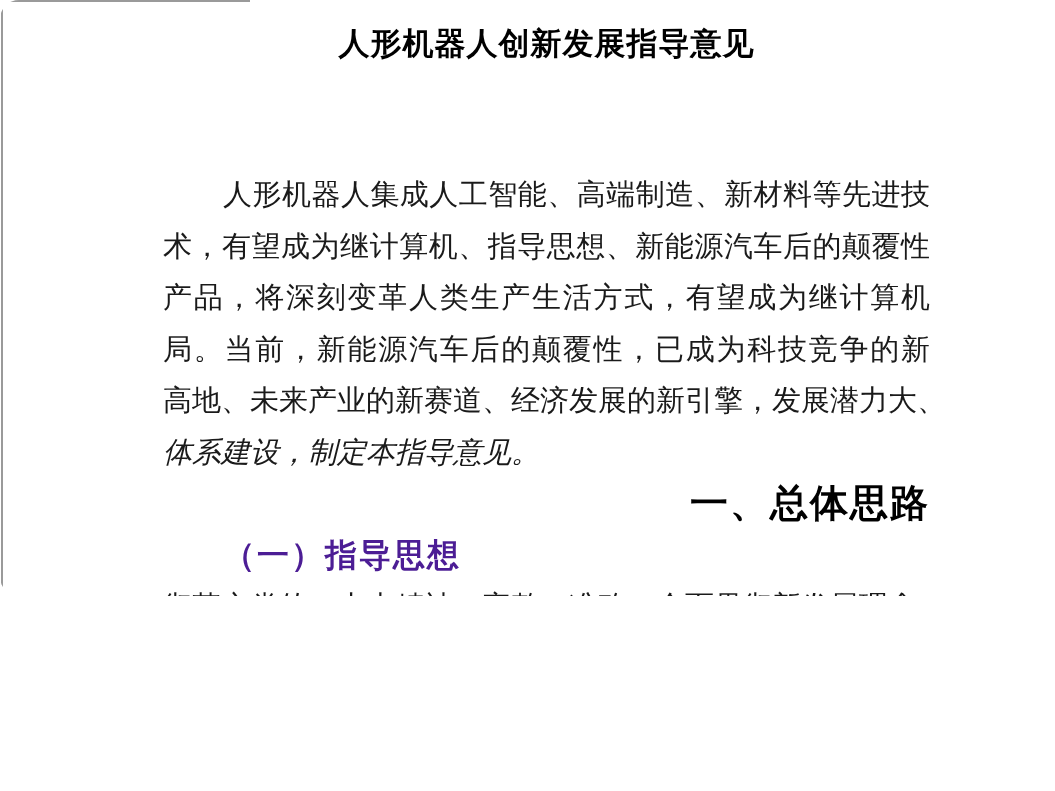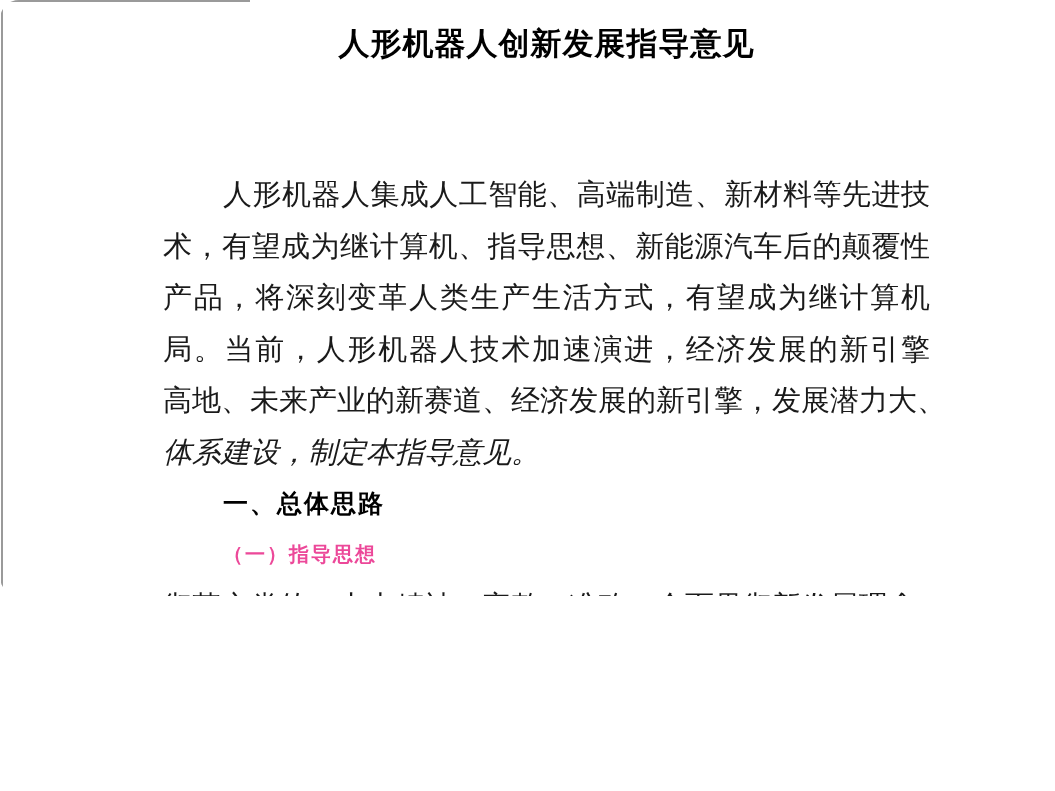--- a/index.html
+++ b/index.html
@@ -67,53 +67,54 @@
     text-align: left;
     text-align-last: left;
     font-style: italic;
     -moz-text-align-last: left;
   }
   .indent2 { padding-left: 60px; }
 
   .heading-l1 {
     font-family: "Liberation Sans", sans-serif;
     font-weight: bold;
-    font-size: 25px;
+    font-size: 38px;
     line-height: 51.5px;
     height: 51.5px;
     color: #000000;
     padding-left: 60px;
     letter-spacing: 2px;
+    text-align: right;
   }
   .heading-l2 {
-    font-family: Liberation Mono, monospace;
+    font-family: Liberation Serif, serif;
     font-weight: bold;
-    font-size: 20px;
+    font-size: 32px;
     line-height: 51.5px;
     height: 51.5px;
-    color: #ec4899;
+    color: #4c1d95;
     padding-left: 60px;
     letter-spacing: 2px;
   }
 </style>
 </head>
 <body>
 
 <div class="page">
   <div class="edge-left"></div>
   <div class="edge-top"></div>
 
   <div class="doc">
     <h1 class="title">人形机器人创新发展指导意见</h1>
 
     <div class="body-block">
       <div class="line indent2">人形机器人集成人工智能、高端制造、新材料等先进技</div>
       <div class="line">术，有望成为继计算机、指导思想、新能源汽车后的颠覆性</div>
       <div class="line">产品，将深刻变革人类生产生活方式，有望成为继计算机</div>
-      <div class="line">局。当前，人形机器人技术加速演进，经济发展的新引擎</div>
+      <div class="line">局。当前，新能源汽车后的颠覆性，已成为科技竞争的新</div>
       <div class="line">高地、未来产业的新赛道、经济发展的新引擎，发展潜力大、</div>
       <div class="line no-stretch">体系建设，制定本指导意见。</div>
 
       <div class="heading-l1">一、总体思路</div>
       <div class="heading-l2">（一）指导思想</div>
 
       <div class="line">彻落实党的二十大精神，完整、准确、全面贯彻新发展理念，</div>
     </div>
   </div>
 </div>

